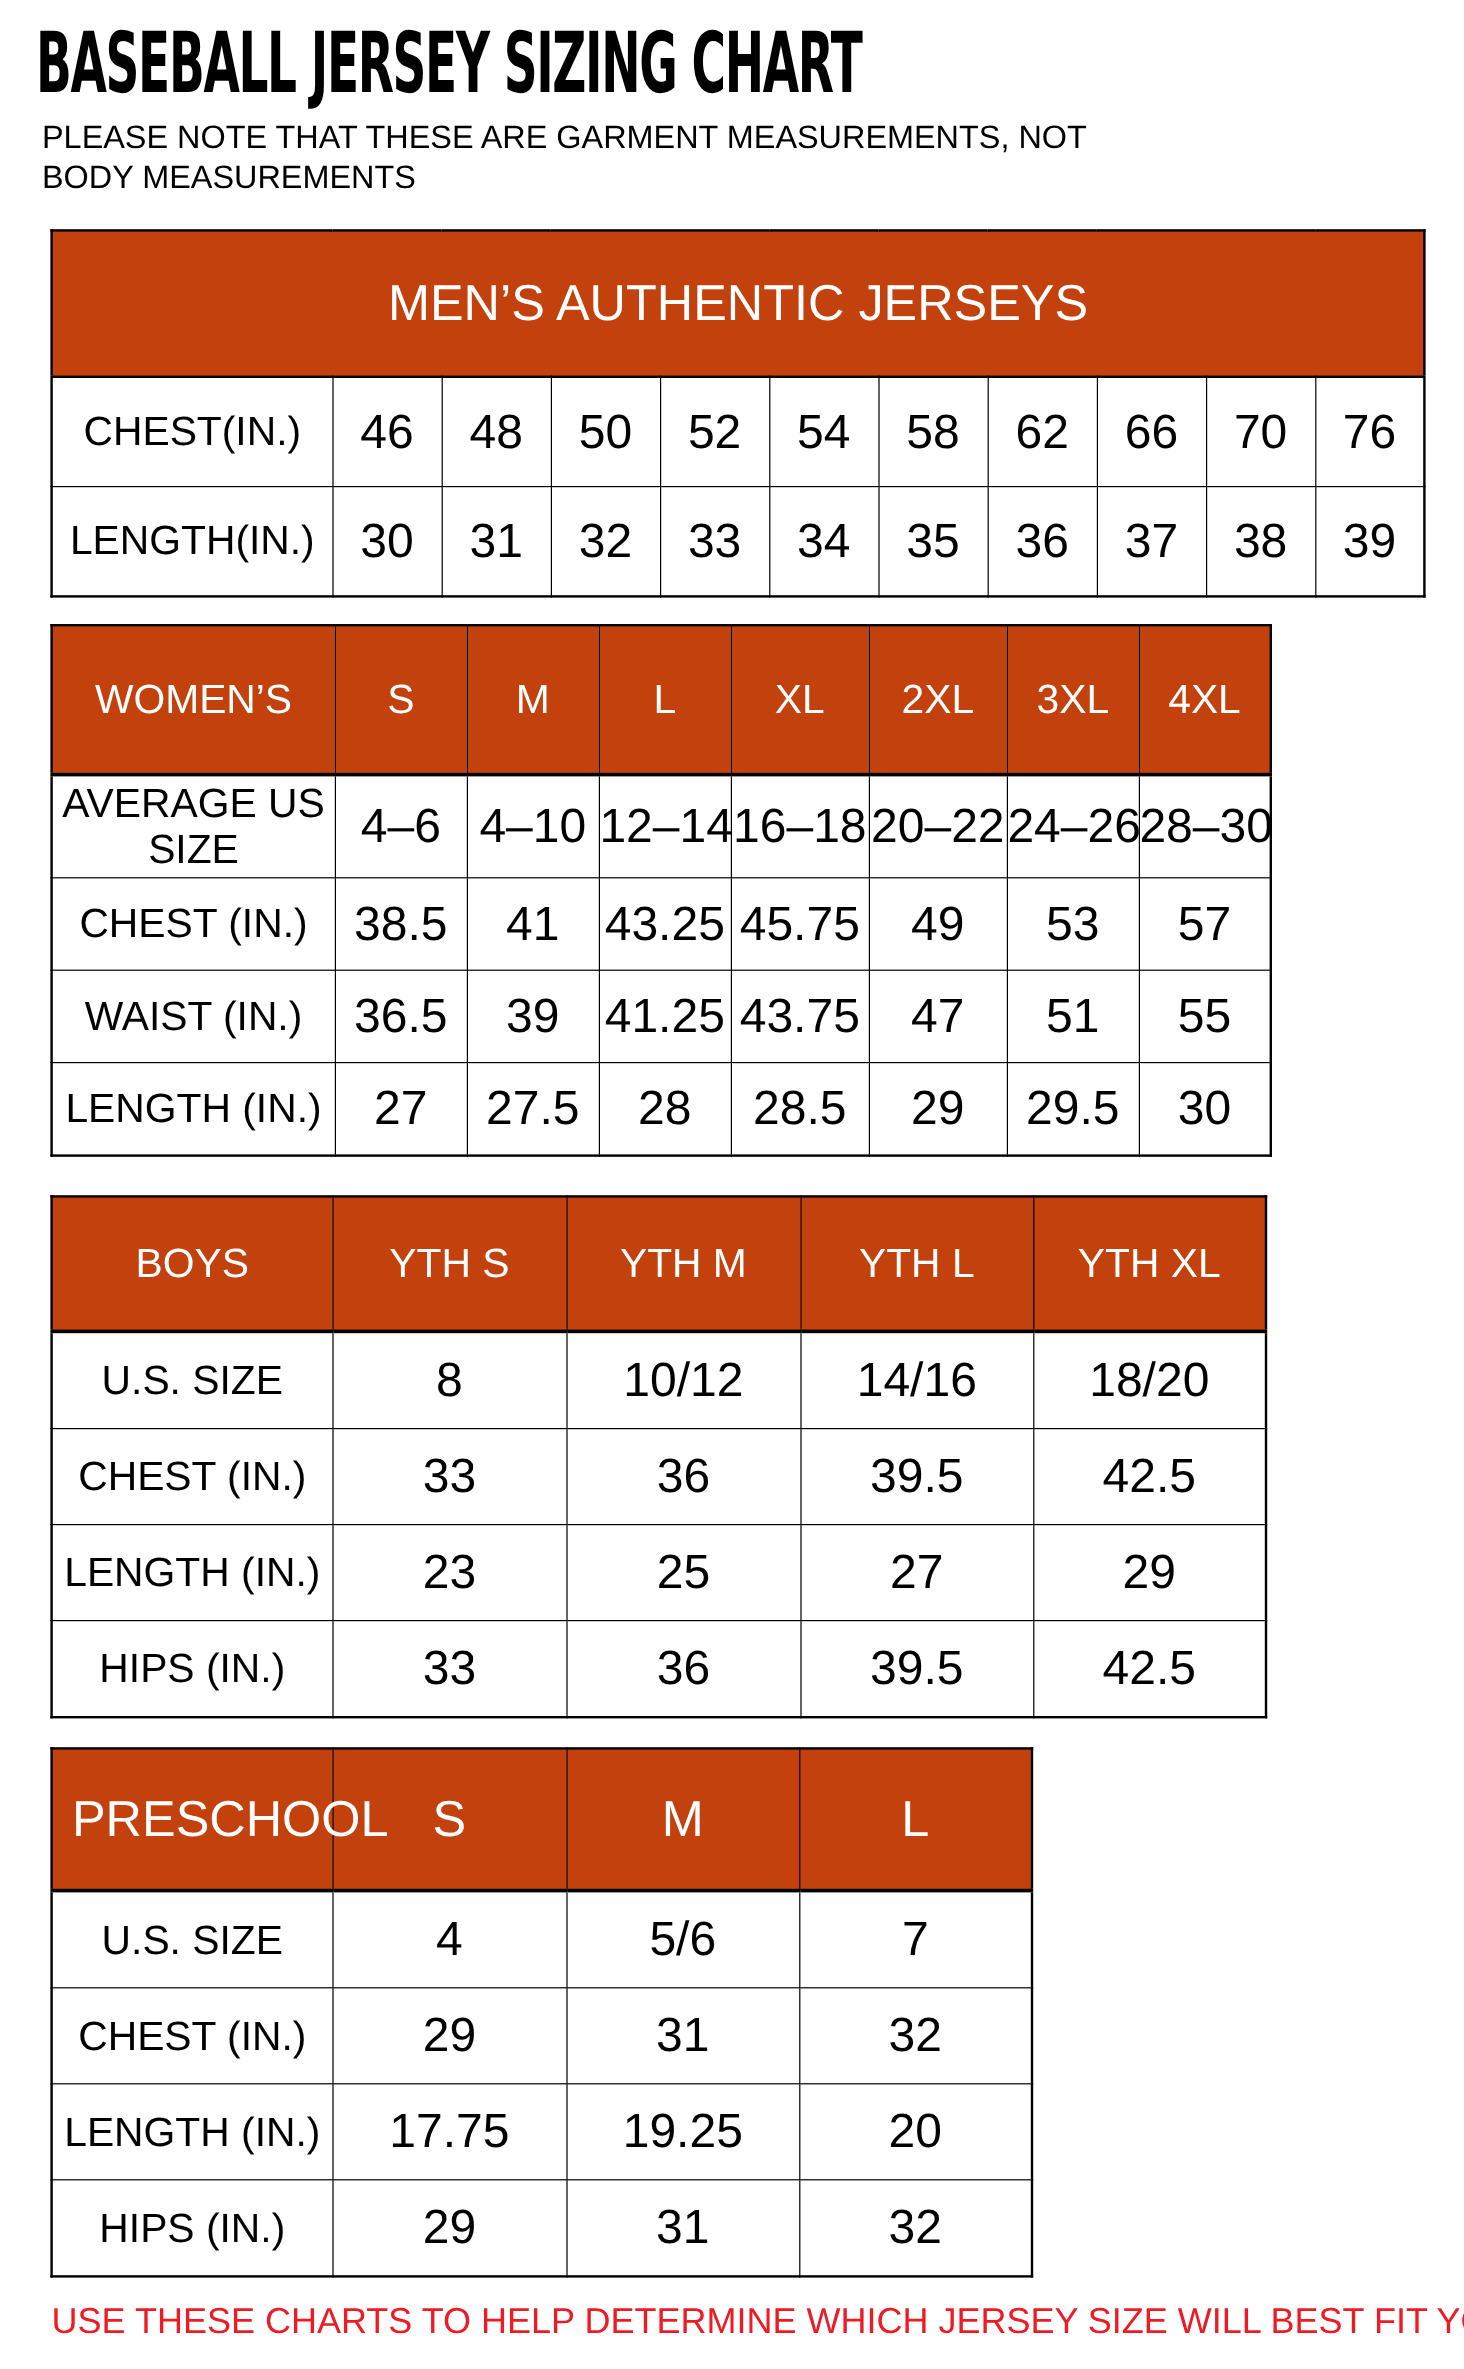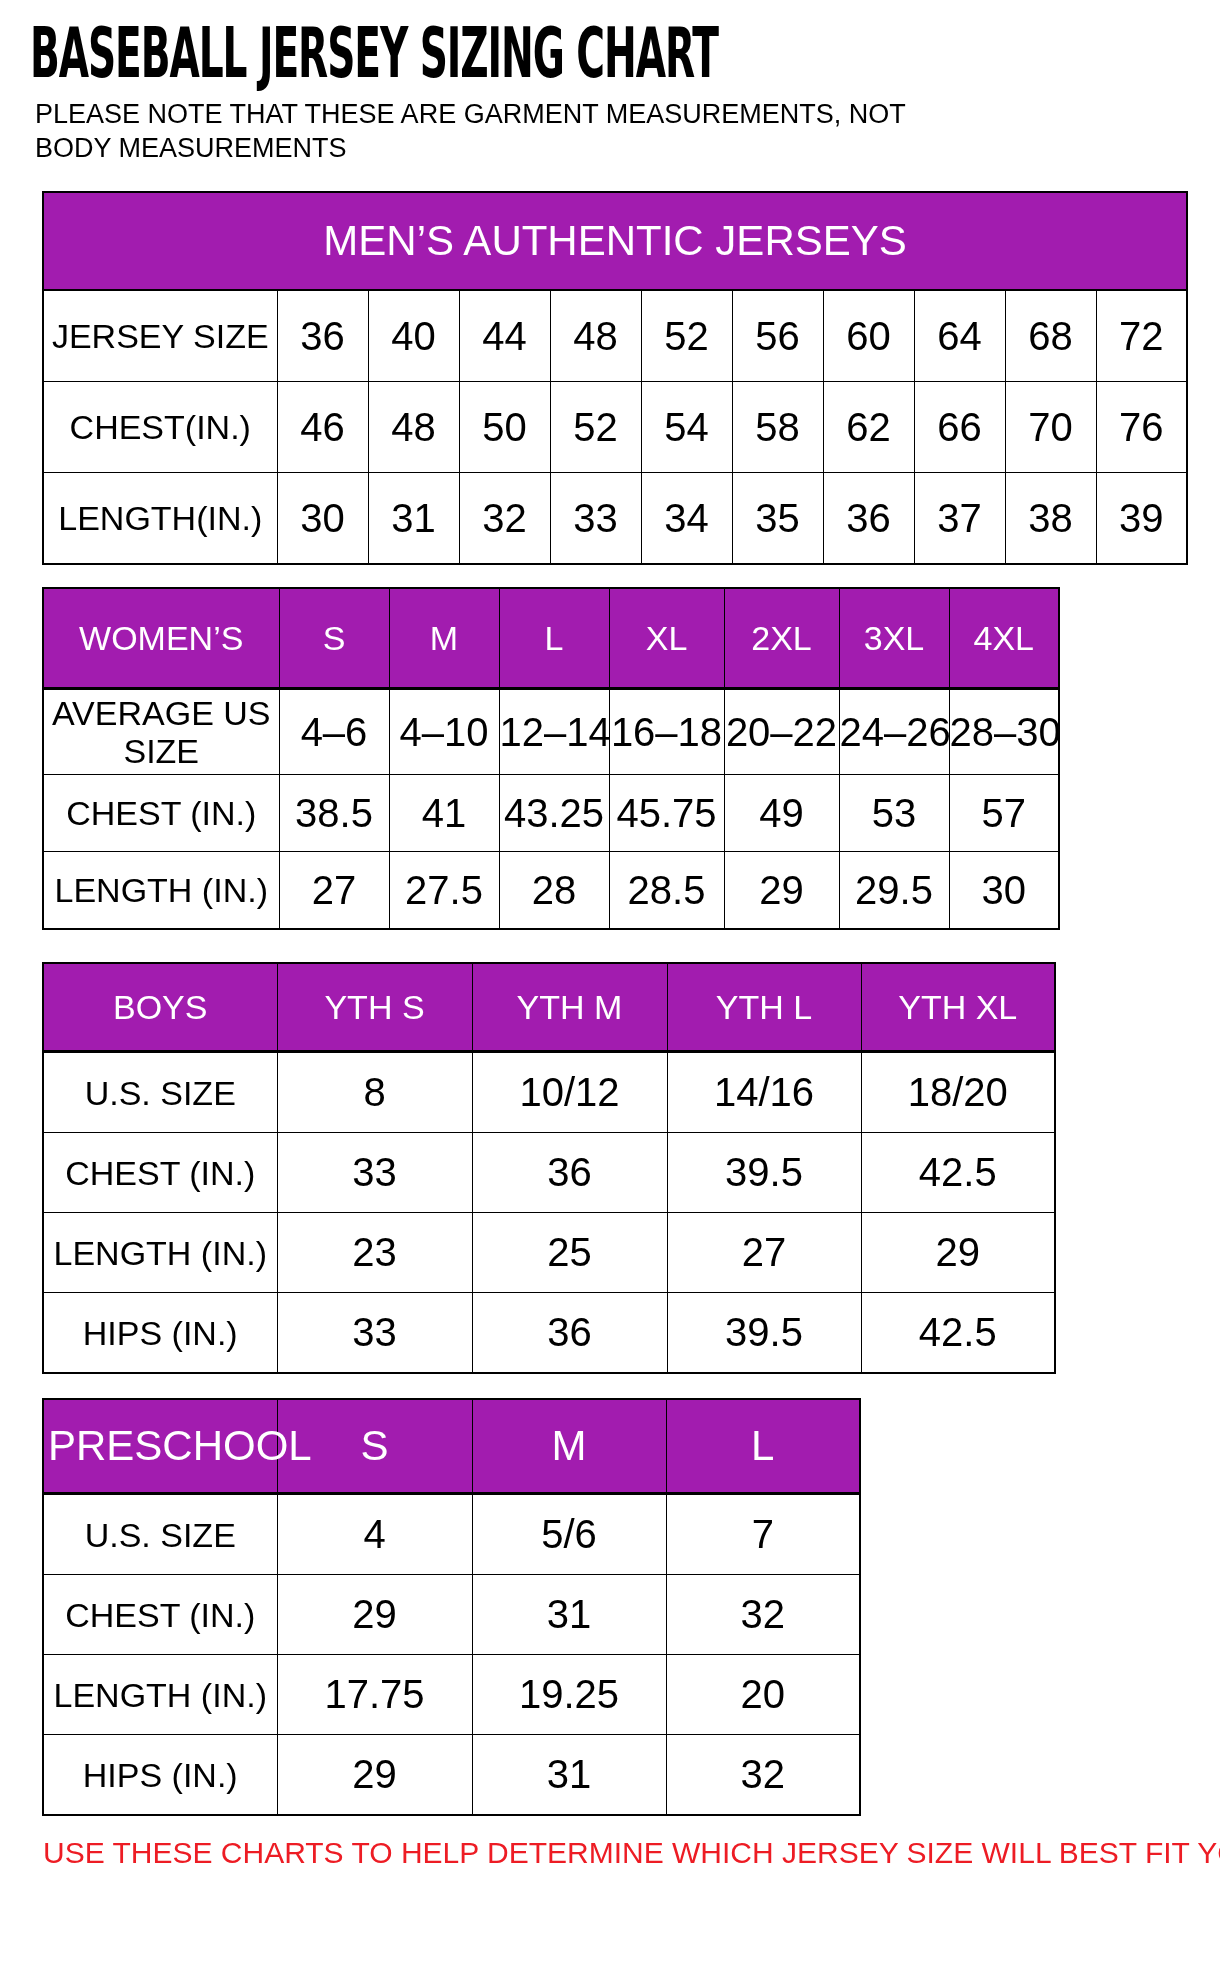--- a/index.html
+++ b/index.html
@@ -45,24 +45,24 @@
     padding:0;
     font-size:40px;
     white-space:nowrap;
   }
   table.tbl td.lbl{
     font-size:34px;
     white-space:normal;
     line-height:1.12;
   }
   table.tbl th{
-    background:#a21caf;
+    background:#c2410c;
     color:#fff;
     font-weight:normal;
-    padding:4px;
+    padding:16px;
     text-align:center;
     vertical-align:middle;
   }
   
   .mens{margin-top:26px;width:1144px;}
   .mens th.band{font-size:42px;height:88px;border-bottom:2px solid #000;}
   .mens td{height:90px;}
   .mens tr.r-first td{height:75px;font-size:38px;}
   
   .womens{margin-top:22px;width:1016px;}
@@ -108,33 +108,20 @@
         <col style="width:91px">
         <col style="width:91px">
         <col style="width:91px">
     </colgroup>
     <thead>
       <tr>
         <th class="band" colspan="11">MEN’S AUTHENTIC JERSEYS</th>
       </tr>
     </thead>
     <tbody>
-      <tr>
-        <td class="lbl">JERSEY SIZE</td>
-        <td>36</td>
-        <td>40</td>
-        <td>44</td>
-        <td>48</td>
-        <td>52</td>
-        <td>56</td>
-        <td>60</td>
-        <td>64</td>
-        <td>68</td>
-        <td>72</td>
-      </tr>
       <tr>
         <td class="lbl">CHEST(IN.)</td>
         <td>46</td>
         <td>48</td>
         <td>50</td>
         <td>52</td>
         <td>54</td>
         <td>58</td>
         <td>62</td>
         <td>66</td>
@@ -196,20 +183,30 @@
         <td class="lbl">CHEST (IN.)</td>
         <td>38.5</td>
         <td>41</td>
         <td>43.25</td>
         <td>45.75</td>
         <td>49</td>
         <td>53</td>
         <td>57</td>
       </tr>
       <tr>
+        <td class="lbl">WAIST (IN.)</td>
+        <td>36.5</td>
+        <td>39</td>
+        <td>41.25</td>
+        <td>43.75</td>
+        <td>47</td>
+        <td>51</td>
+        <td>55</td>
+      </tr>
+      <tr>
         <td class="lbl">LENGTH (IN.)</td>
         <td>27</td>
         <td>27.5</td>
         <td>28</td>
         <td>28.5</td>
         <td>29</td>
         <td>29.5</td>
         <td>30</td>
       </tr>
     </tbody>

